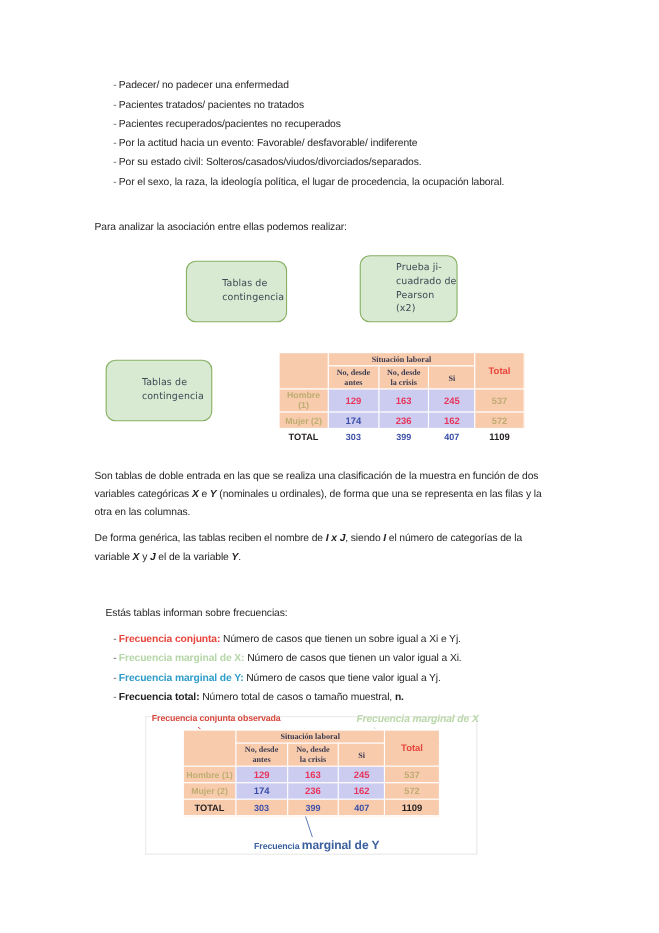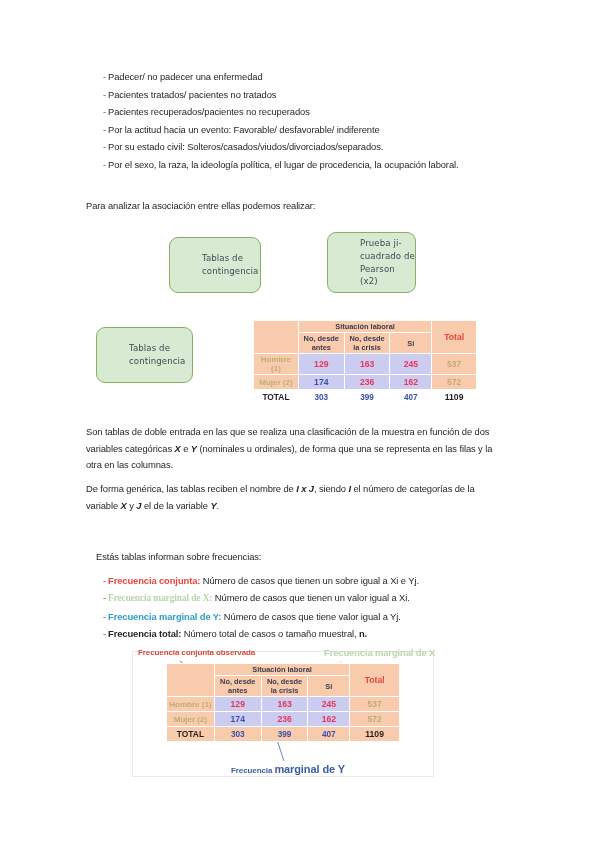--- a/index.html
+++ b/index.html
@@ -66,54 +66,54 @@
     border:0.8px solid #ffffff;
     text-align:center;
     vertical-align:middle;
     padding:1px 2px;
     font-weight:bold;
     line-height:9px;
   }
   .c-peach { background:#f8cbad; }
   .c-lav   { background:#ccccf0; }
   .c-white { background:#ffffff; }
-  .h-dark  { color:#3b3b4f; }
+  .h-dark  { color:#3b3b4f;font-family:Liberation Serif, serif; }
   .h-red   { color:#e8453c; font-size:8.6px; }
   .lbl-olive { color:#bfae72; text-align:left; padding-left:5px; font-size:8px; }
   .lbl-total { color:#231f20; font-size:8.4px; }
   .n-red  { color:#e8345a; font-size:8.6px; }
   .n-blue { color:#3b4fa8; font-size:8.6px; }
   .n-olive{ color:#c0ab74; font-size:8.4px; }
   .n-tot  { color:#3b4fa8; font-size:8.2px; font-weight:bold; }
   .n-grand{ color:#231f20; font-size:8.6px; font-weight:bold; }
   .ctable .tall { height:15px; }
 
   
   .freq-list { position:absolute; left:86px; top:572px; width:430px; }
   .freq-row {
     display:flex; align-items:flex-start;
     font-size:9.4px; line-height:17.4px; letter-spacing:-0.1px;
   }
   .freq-row .dash { padding-left:17px; }
   .f-red   { color:#e8453c; font-weight:bold; }
-  .f-green { color:#b5d6a7; font-weight:bold;font-family:Liberation Serif, serif; }
+  .f-green { color:#b5d6a7; font-weight:bold; }
   .f-blue  { color:#2e9cc8; font-weight:bold; }
   .f-black { color:#231f20; font-weight:bold; }
 
   
   .annot-wrap { position:absolute; left:132px; top:645px; width:310px; height:135px; }
   .annot-label {
     position:absolute;
     font-size:8px;
     font-weight:bold;
     white-space:nowrap;
     letter-spacing:-0.1px;
   }
   .a-red   { color:#d7473c; }
-  .a-green { color:#b9d7a8; }
+  .a-green { color:#b9d7a8;font-style:italic; }
   .a-blue  { color:#3a5f9e; }
   .a-big   { font-size:9.4px; }
   .figborder {
     position:absolute; left:0; top:6px; width:302px; height:126px;
     border:0.8px solid #e9e9e9;
   }
   svg.lines { position:absolute; left:0; top:0; width:310px; height:135px; overflow:visible; }
 </style>
 </head>
 <body>

